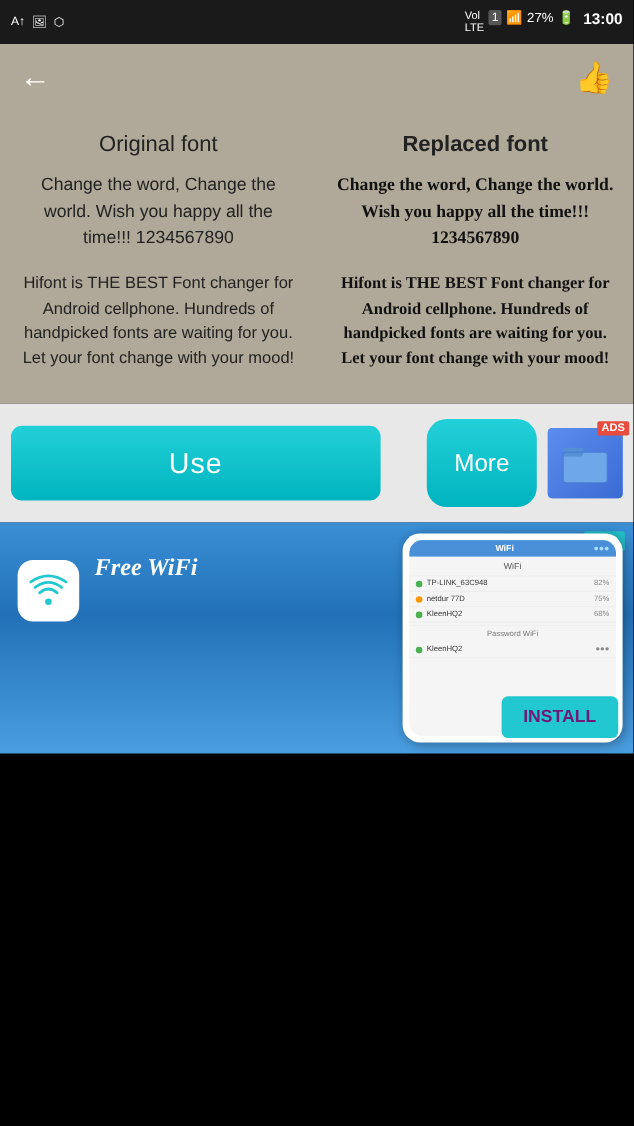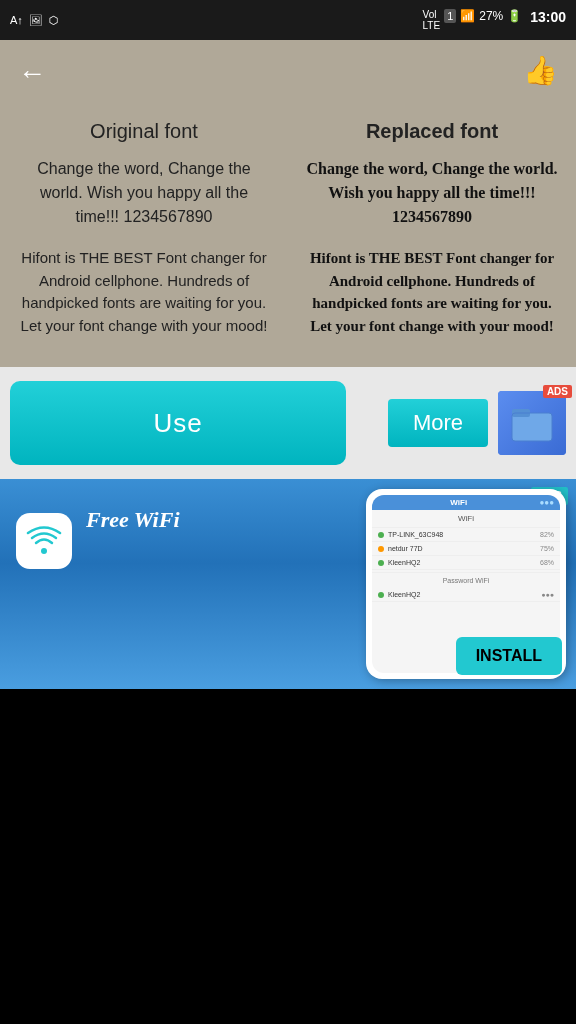--- a/index.html
+++ b/index.html
@@ -119,37 +119,37 @@
       width: 576px;
       background: #e8e8e8;
       padding: 14px 10px;
       display: flex;
       align-items: center;
       gap: 10px;
     }
 
     .btn-use {
       flex: 1;
-      height: 84px;
+      height: 68px;
       background: linear-gradient(180deg, #22d0d8 0%, #00b4bf 100%);
       border: none;
       border-radius: 10px;
       color: #fff;
       font-size: 26px;
       font-weight: 400;
       cursor: pointer;
       letter-spacing: 1px;
     }
 
     .btn-more {
       width: 100px;
-      height: 48px;
+      height: 80px;
       background: linear-gradient(180deg, #22d0d8 0%, #00b4bf 100%);
       border: none;
-      border-radius: 4px;
+      border-radius: 18px;
       color: #fff;
       font-size: 22px;
       font-weight: 400;
       cursor: pointer;
       margin-left: 32px;
     }
 
     .ads-icon {
       width: 68px;
       height: 64px;
@@ -292,21 +292,21 @@
 
     .signal-dot-orange {
       background: #FF9800;
     }
 
     .install-btn {
       position: absolute;
       bottom: 14px;
       right: 14px;
       background: #22c8d0;
-      color: #000000;
+      color: #701a75;
       border: none;
       border-radius: 6px;
       padding: 10px 20px;
       font-size: 16px;
       font-weight: bold;
       cursor: pointer;
     }
 
     
     .back-arrow {

